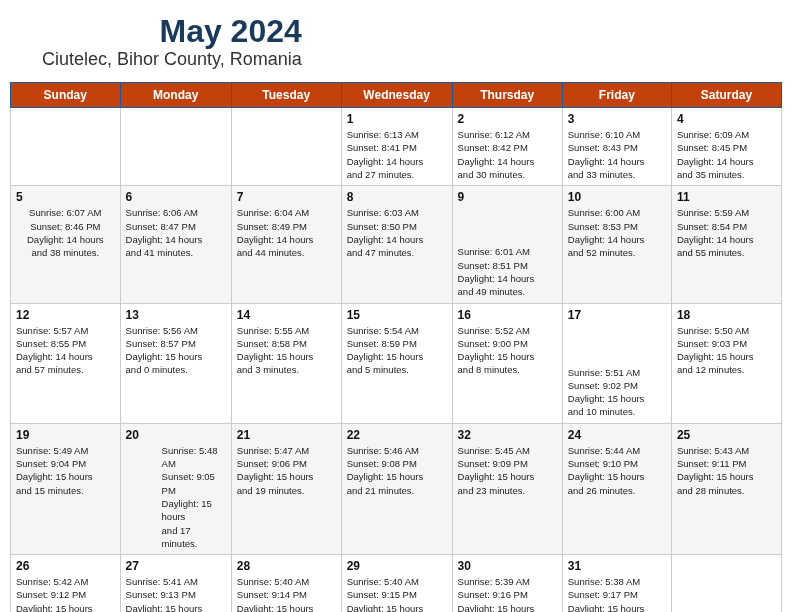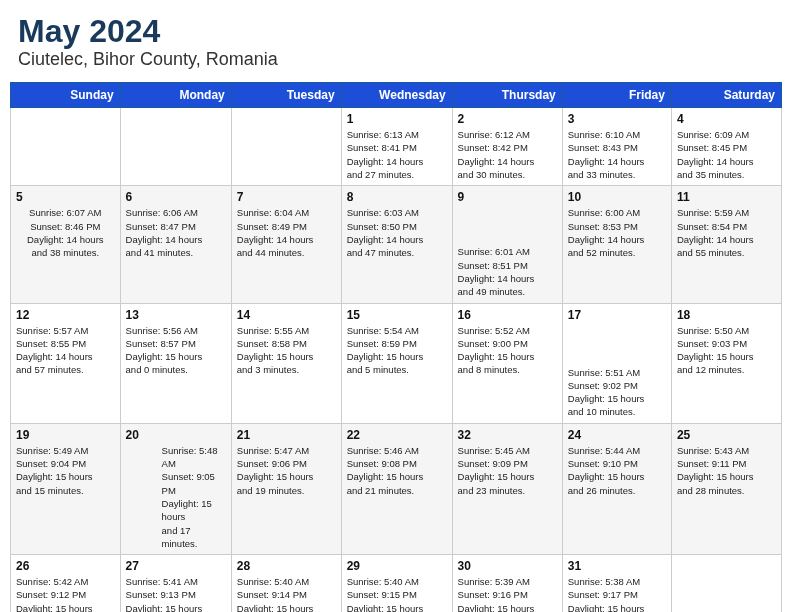--- a/index.html
+++ b/index.html
@@ -26,40 +26,42 @@
       font-size: 13px;
       font-weight: bold;
       color: #1a3a5c;
       line-height: 1.2;
     }
     .logo-icon {
       width: 28px;
       height: 28px;
     }
     .title-block {
+      text-align: right;
+      margin-left: 24px;
     }
     .calendar-title {
       font-size: 32px;
       font-weight: bold;
       color: #1a3a5c;
       line-height: 1.1;
     }
     .calendar-subtitle {
       font-size: 18px;
       color: #333;
     }
     .calendar-table {
       width: 100%;
       border-collapse: collapse;
       font-size: 10px;
     }
     .calendar-table th {
-      background: #1d4ed8;
+      background: #c2410c;
       color: #fff;
-      text-align: right;
+      text-align: center;
       padding: 5px 6px;
       font-size: 12px;
       font-weight: bold;
       border: 1px solid #1a5a9a;
     }
     .calendar-table td {
       border: 1px solid #ccc;
       vertical-align: top;
       padding: 4px 5px;
       width: 113px;

